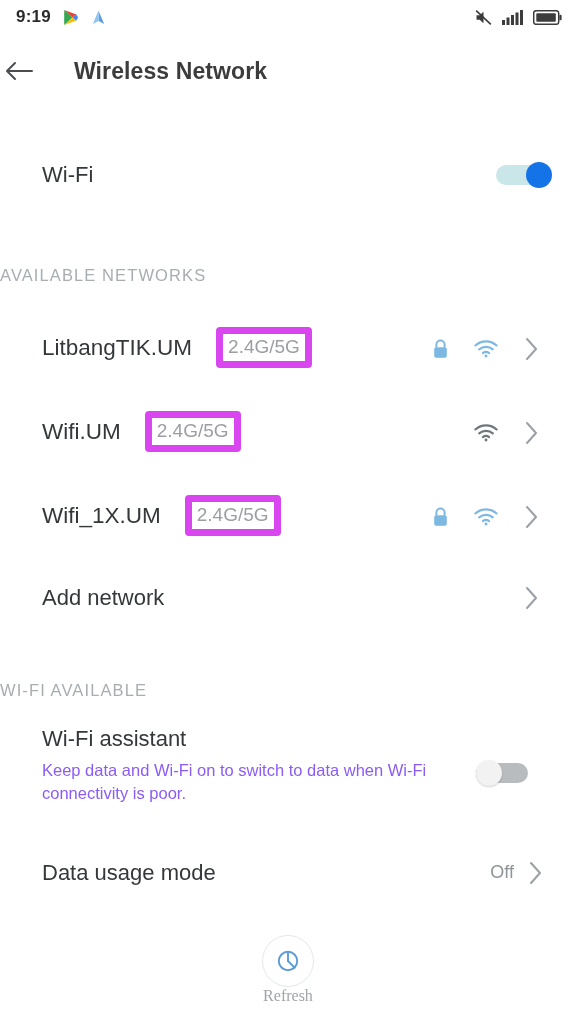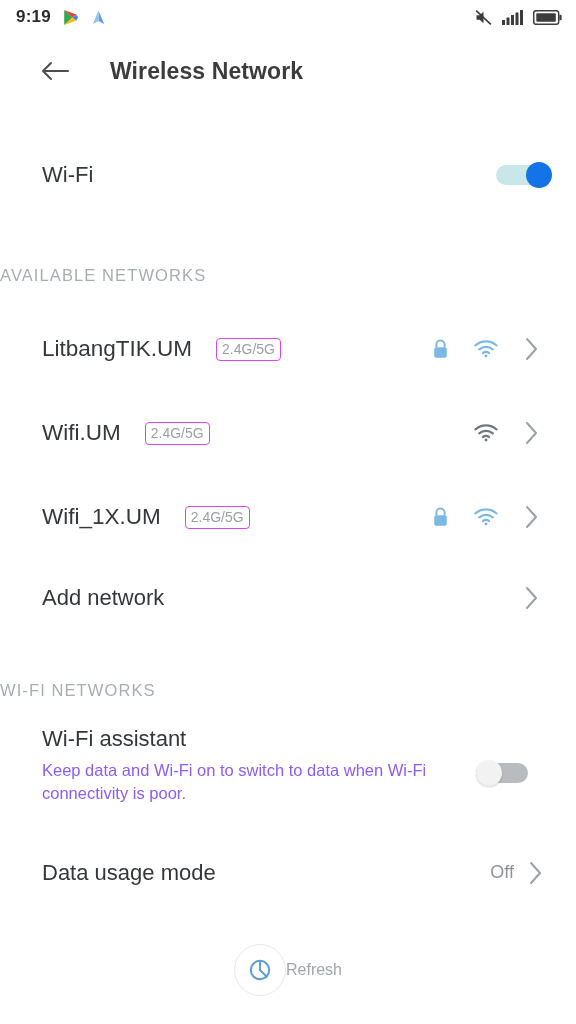--- a/index.html
+++ b/index.html
@@ -35,21 +35,20 @@
     color: #2b2b2b;
     letter-spacing: .2px;
   }
   .sb-right { display: flex; align-items: center; gap: 9px; }
 
   
   .appbar {
     height: 74px;
     display: flex;
     align-items: center;
-    padding-left: 36px;
   }
   .back-btn {
     width: 38px; height: 38px;
     display: flex; align-items: center; justify-content: center;
     cursor: pointer;
   }
   .appbar-title {
     font-size: 23px;
     font-weight: bold;
     color: #3c3c3c;
@@ -102,23 +101,23 @@
   .toggle.on .track { background: #c9e6e8; }
   .toggle.on .knob  { right: 0; background: #1473e6; }
   .toggle.off .track { background: #b9bcbf; }
   .toggle.off .knob  { left: 0; background: #f2f2f2; box-shadow: 0 1px 2px rgba(0,0,0,.18); }
 
   
   .net-row { height: 84px; padding-right: 32px; }
   .net-left { display: flex; align-items: baseline; gap: 24px; }
   .net-name { font-size: 22.5px; color: #35383b; }
   .badge {
-    font-size: 14px;
+    font-size: 19px;
     color: #9b9fa3;
-    border: 1px solid #d946ef;
+    border: 7px solid #d946ef;
     border-radius: 4px;
     padding: 2px 5px 3px;
     position: relative;
     top: -2px;
     white-space: nowrap;
   }
   .net-icons { display: flex; align-items: center; gap: 22px; }
   .icon-slot { width: 24px; display: flex; justify-content: center; align-items: center; }
 
   .add-row { height: 78px; padding-right: 32px; }
@@ -144,23 +143,24 @@
 
   .faded-row { opacity: .10; }
 
   
   .footer {
     position: absolute;
     left: 0; right: 0; bottom: 0;
     height: 108px;
     background: #ffffff;
     display: flex;
-    flex-direction: row;
+    flex-direction: column;
     align-items: center;
     justify-content: center;
+    font-family: Liberation Serif, serif;
   }
   .refresh-circle {
     width: 52px; height: 52px;
     border-radius: 50%;
     border: 1px solid #e4e8ec;
     display: flex; align-items: center; justify-content: center;
     background: #fff;
     cursor: pointer;
   }
   .refresh-label { font-size: 16px; color: #a0a5aa; }
@@ -307,21 +307,21 @@
     <div class="row add-row">
       <span class="row-title">Add network</span>
       <span class="icon-slot">
         <svg width="14" height="24" viewBox="0 0 14 24">
           <path d="M2 2 L11 12 L2 22" fill="none" stroke="#9aa0a6" stroke-width="2" stroke-linecap="round" stroke-linejoin="round"></path>
         </svg>
       </span>
     </div>
   </div>
 
-  <div class="section-label" style="margin-top:44px;">WI-FI NETWORKS</div>
+  <div class="section-label" style="margin-top:44px;">WI-FI AVAILABLE</div>
 
   <div class="assistant-row" style="margin-top:26px;">
     <div class="assistant-text">
       <div class="assistant-title">Wi-Fi assistant</div>
       <div class="assistant-sub">Keep data and Wi-Fi on to switch to data when Wi-Fi connectivity is poor.</div>
     </div>
     <div class="assistant-toggle-wrap">
       <div class="toggle off">
         <span class="track"></span>
         <span class="knob"></span>

